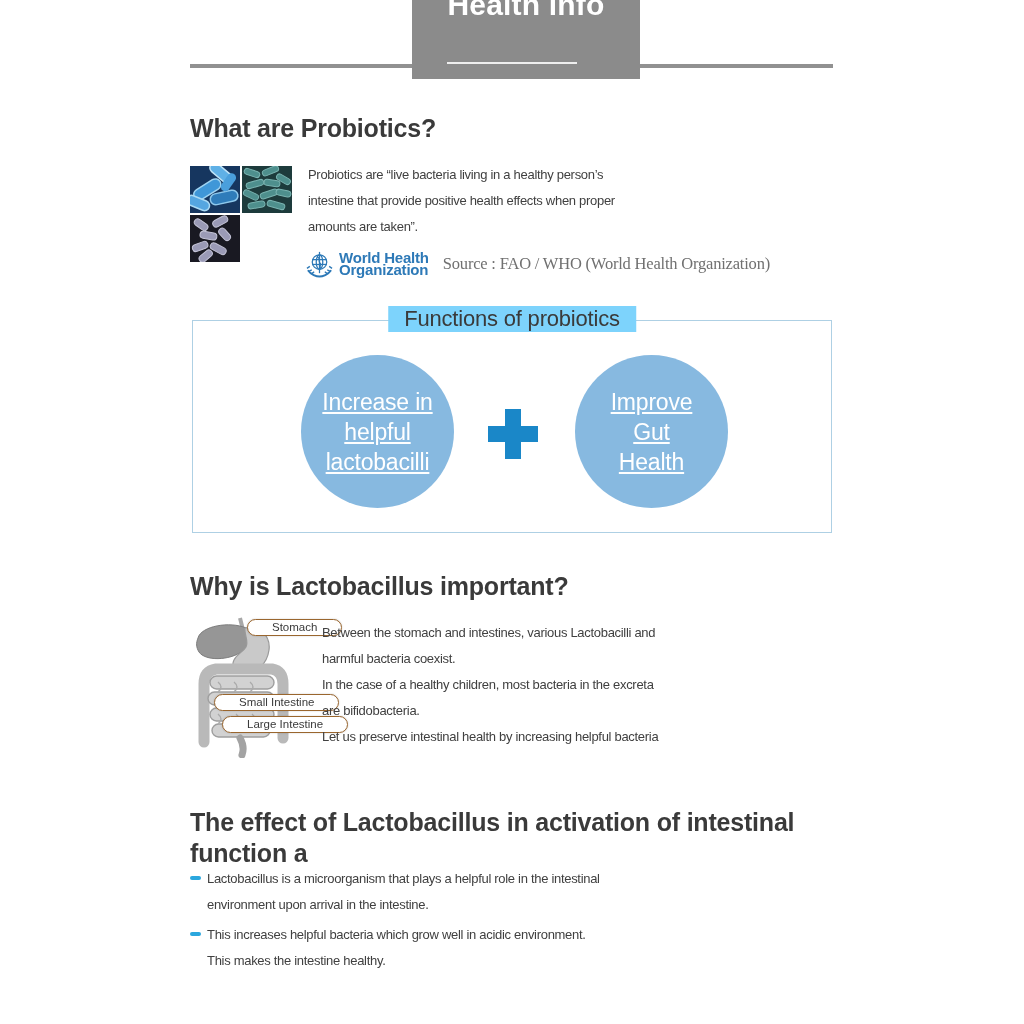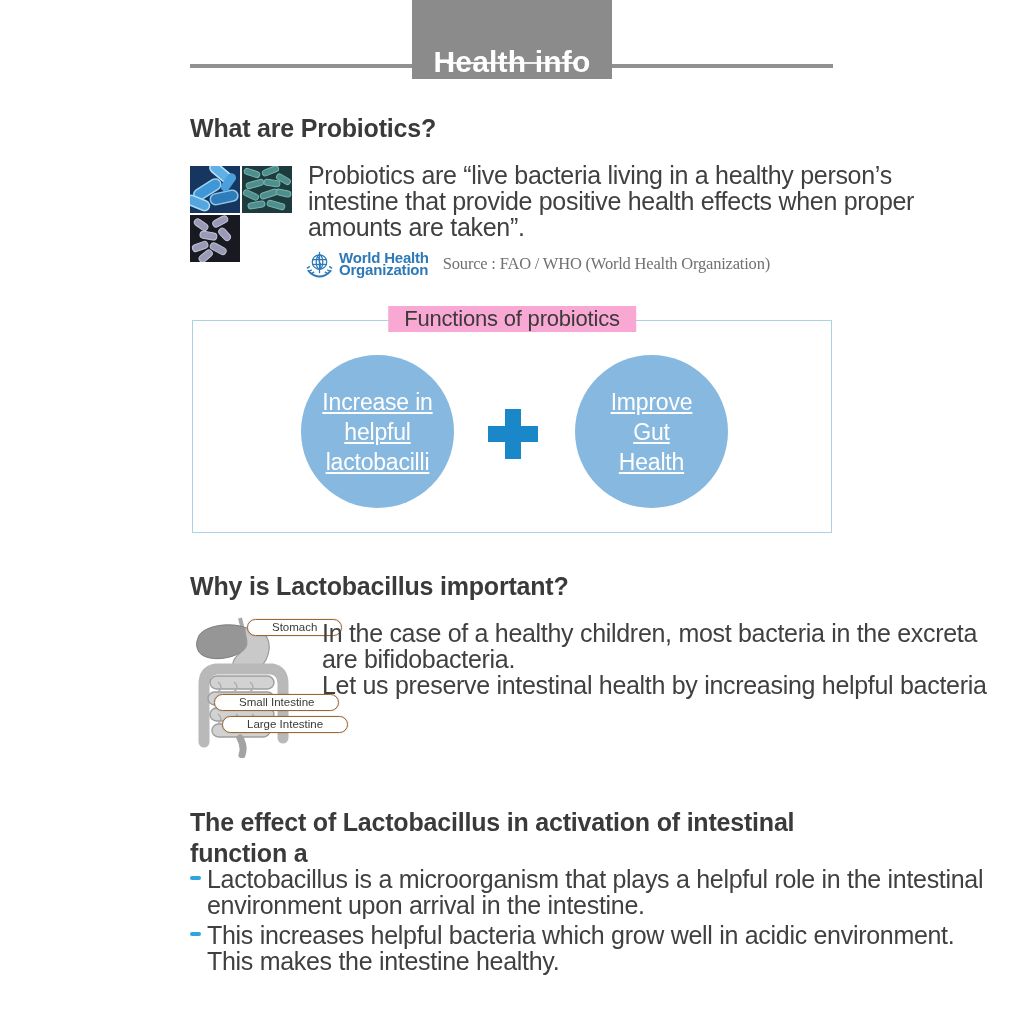--- a/index.html
+++ b/index.html
@@ -8,40 +8,40 @@
     --box-border:#aed0e4; --circle-blue:#87b9e0; --plus-blue:#1a87c8;
     --bullet-cyan:#2ba7de; --capsule-border:#9a662e;
   }
   *{margin:0;padding:0;box-sizing:border-box;}
   html,body{width:1024px;height:1024px;background:#fff;overflow:hidden;
     font-family:"Liberation Sans","DejaVu Sans",sans-serif;color:var(--body-text);}
   .abs{position:absolute;}
   .pre{white-space:pre;}
   
   .top-rule{left:190px;top:64px;width:643px;height:4px;background:var(--line-gray);}
-  .header-box{left:412px;top:0;width:200px;height:79px;background:var(--header-gray);
-    display:flex;align-items:flex-end;justify-content:center;}
+  .header-box{left:412px;top:0;width:228px;height:79px;background:var(--header-gray);
+    display:flex;align-items:flex-start;justify-content:center;}
   .header-title{color:#fff;font-size:30px;font-weight:bold;letter-spacing:.2px;margin-top:-12px;}
   .header-underline{left:447px;top:62px;width:130px;height:2px;background:rgba(255,255,255,.85);}
   
   .h2{font-size:25px;font-weight:bold;color:var(--heading-text);letter-spacing:-.2px;}
   .s1-heading{left:190px;top:114px;}
   .tiles{left:190px;top:166px;width:104px;height:97px;}
   .tile{position:absolute;width:50px;height:47px;}
-  .body-text{font-size:25px;line-height:26px;letter-spacing:-.3px;color:var(--body-text);}
+  .body-text{font-size:13px;line-height:26px;letter-spacing:-.3px;color:var(--body-text);}
   .s1-para{left:308px;top:162px;}
   .who-row{left:305px;top:249px;display:flex;align-items:center;}
   .who-emblem{width:29px;height:29px;}
   .who-name{margin-left:5px;color:var(--who-blue);font-weight:bold;
     font-size:15px;line-height:11.5px;letter-spacing:-.2px;}
   .source-text{margin-left:14px;font-size:16.5px;letter-spacing:-.2px;color:var(--source-text);font-family:Liberation Serif, serif;}
   
   .func-box{left:192px;top:320px;width:640px;height:213px;border:1px solid var(--box-border);}
   .func-title{position:absolute;top:-15px;left:50%;transform:translateX(-50%);
-    background:#f9a8d4;padding:0 16px;font-size:22px;color:var(--heading-text);
+    background:#7dd3fc;padding:0 16px;font-size:22px;color:var(--heading-text);
     letter-spacing:-.2px;white-space:nowrap;}
   .circle{position:absolute;width:153px;height:153px;border-radius:50%;
     background:var(--circle-blue);display:flex;align-items:center;justify-content:center;
     text-align:center;color:#fff;font-size:23px;line-height:30px;letter-spacing:-.2px;text-decoration:underline;}
   .circle-left{left:108px;top:34px;}
   .circle-right{left:382px;top:34px;}
   .plus{position:absolute;left:295px;top:88px;width:50px;height:50px;}
   .plus::before{content:"";position:absolute;left:0;top:17px;width:50px;height:16px;background:var(--plus-blue);}
   .plus::after{content:"";position:absolute;left:17px;top:0;width:16px;height:50px;background:var(--plus-blue);}
   
@@ -162,20 +162,22 @@
     </g>
     <path d="M30,66 q6,5 0,10 M46,66 q6,5 0,10 M62,66 q6,5 0,10 M38,82 q6,5 0,10 M56,82 q6,5 0,10 M30,98 q6,5 0,10 M48,98 q6,5 0,10 M64,98 q6,5 0,10" fill="none" stroke="#ababab" stroke-width="1.4"></path>
     <path d="M52,122 q5,9 2,17" fill="none" stroke="#a3a3a3" stroke-width="7" stroke-linecap="round"></path>
   </svg>
   <span class="capsule cap-stomach">Stomach</span>
   <span class="capsule cap-small">Small Intestine</span>
   <span class="capsule cap-large">Large Intestine</span>
 </div>
 
 <div class="abs body-text s2-text">
+  <div class="pre">Between the stomach and intestines, various Lactobacilli and
+harmful bacteria coexist.</div>
   <div class="pre">In the case of a healthy children, most bacteria in the excreta
 are bifidobacteria.</div>
   <div class="pre">Let us preserve intestinal health by increasing helpful bacteria</div>
 </div>
 
 <h2 class="abs h2 s3-heading">The effect of Lactobacillus in activation of intestinal
 function a</h2>
 
 <div class="abs bullets">
   <div class="bullet">

